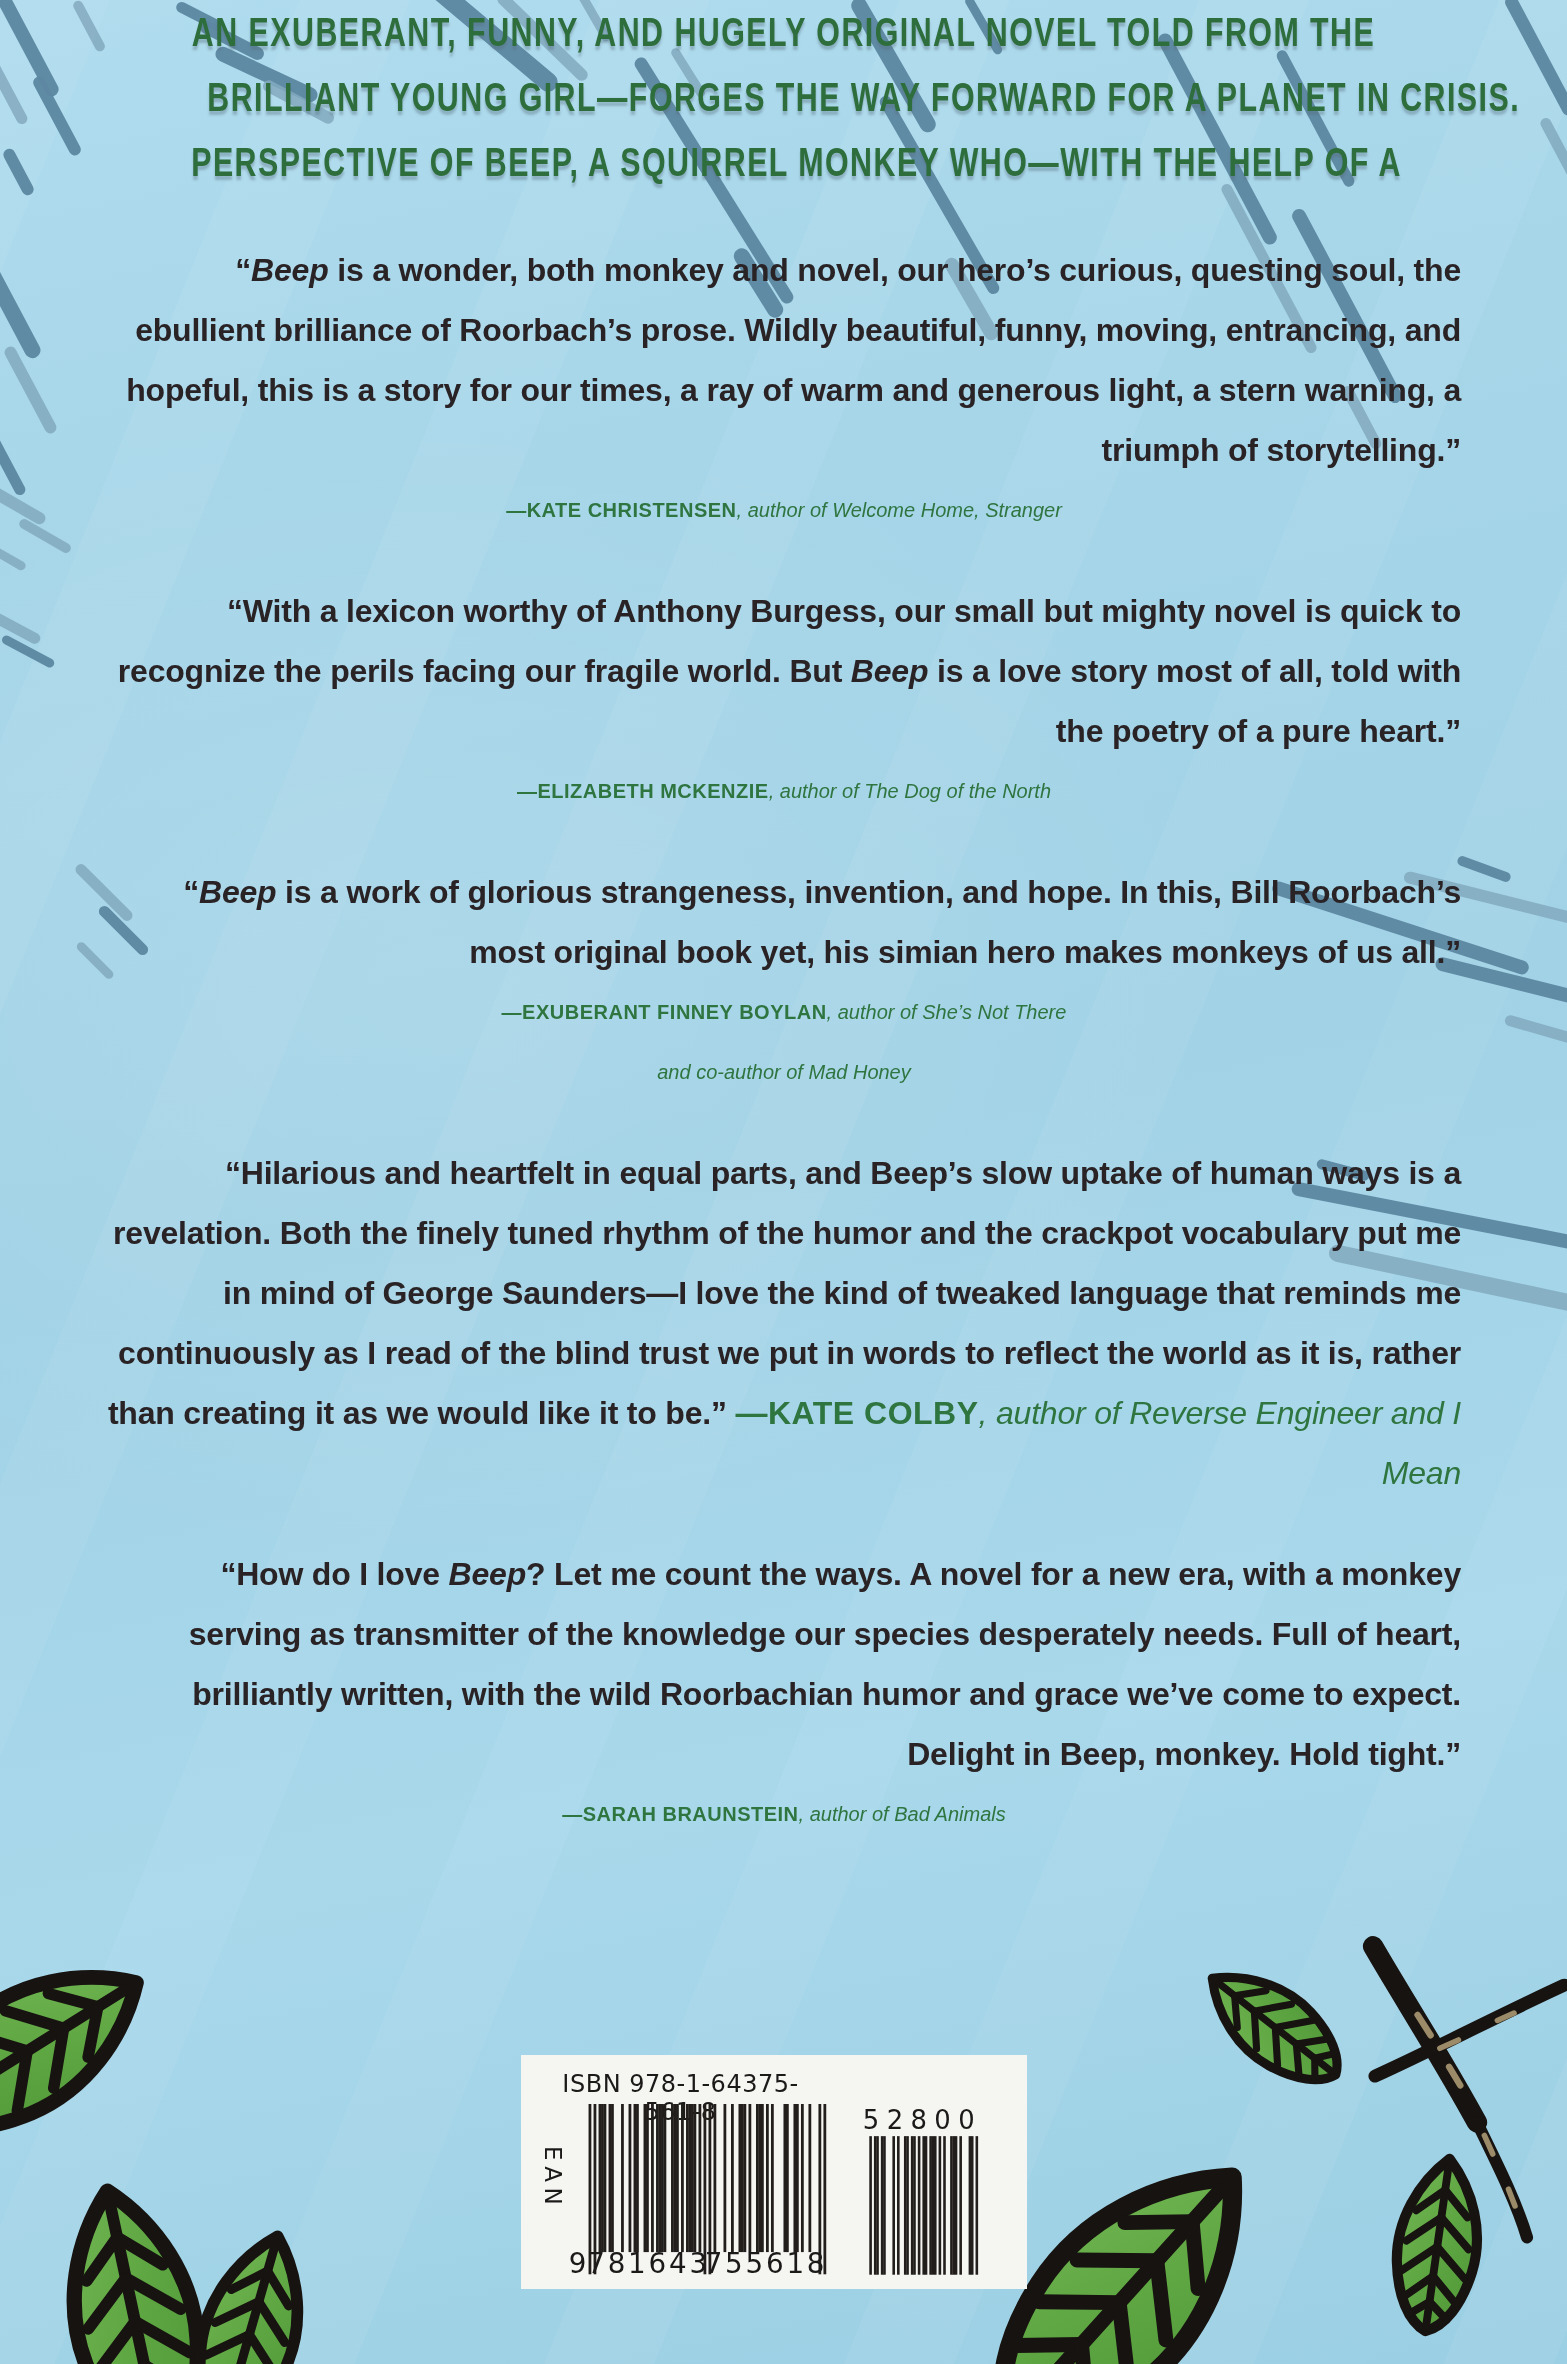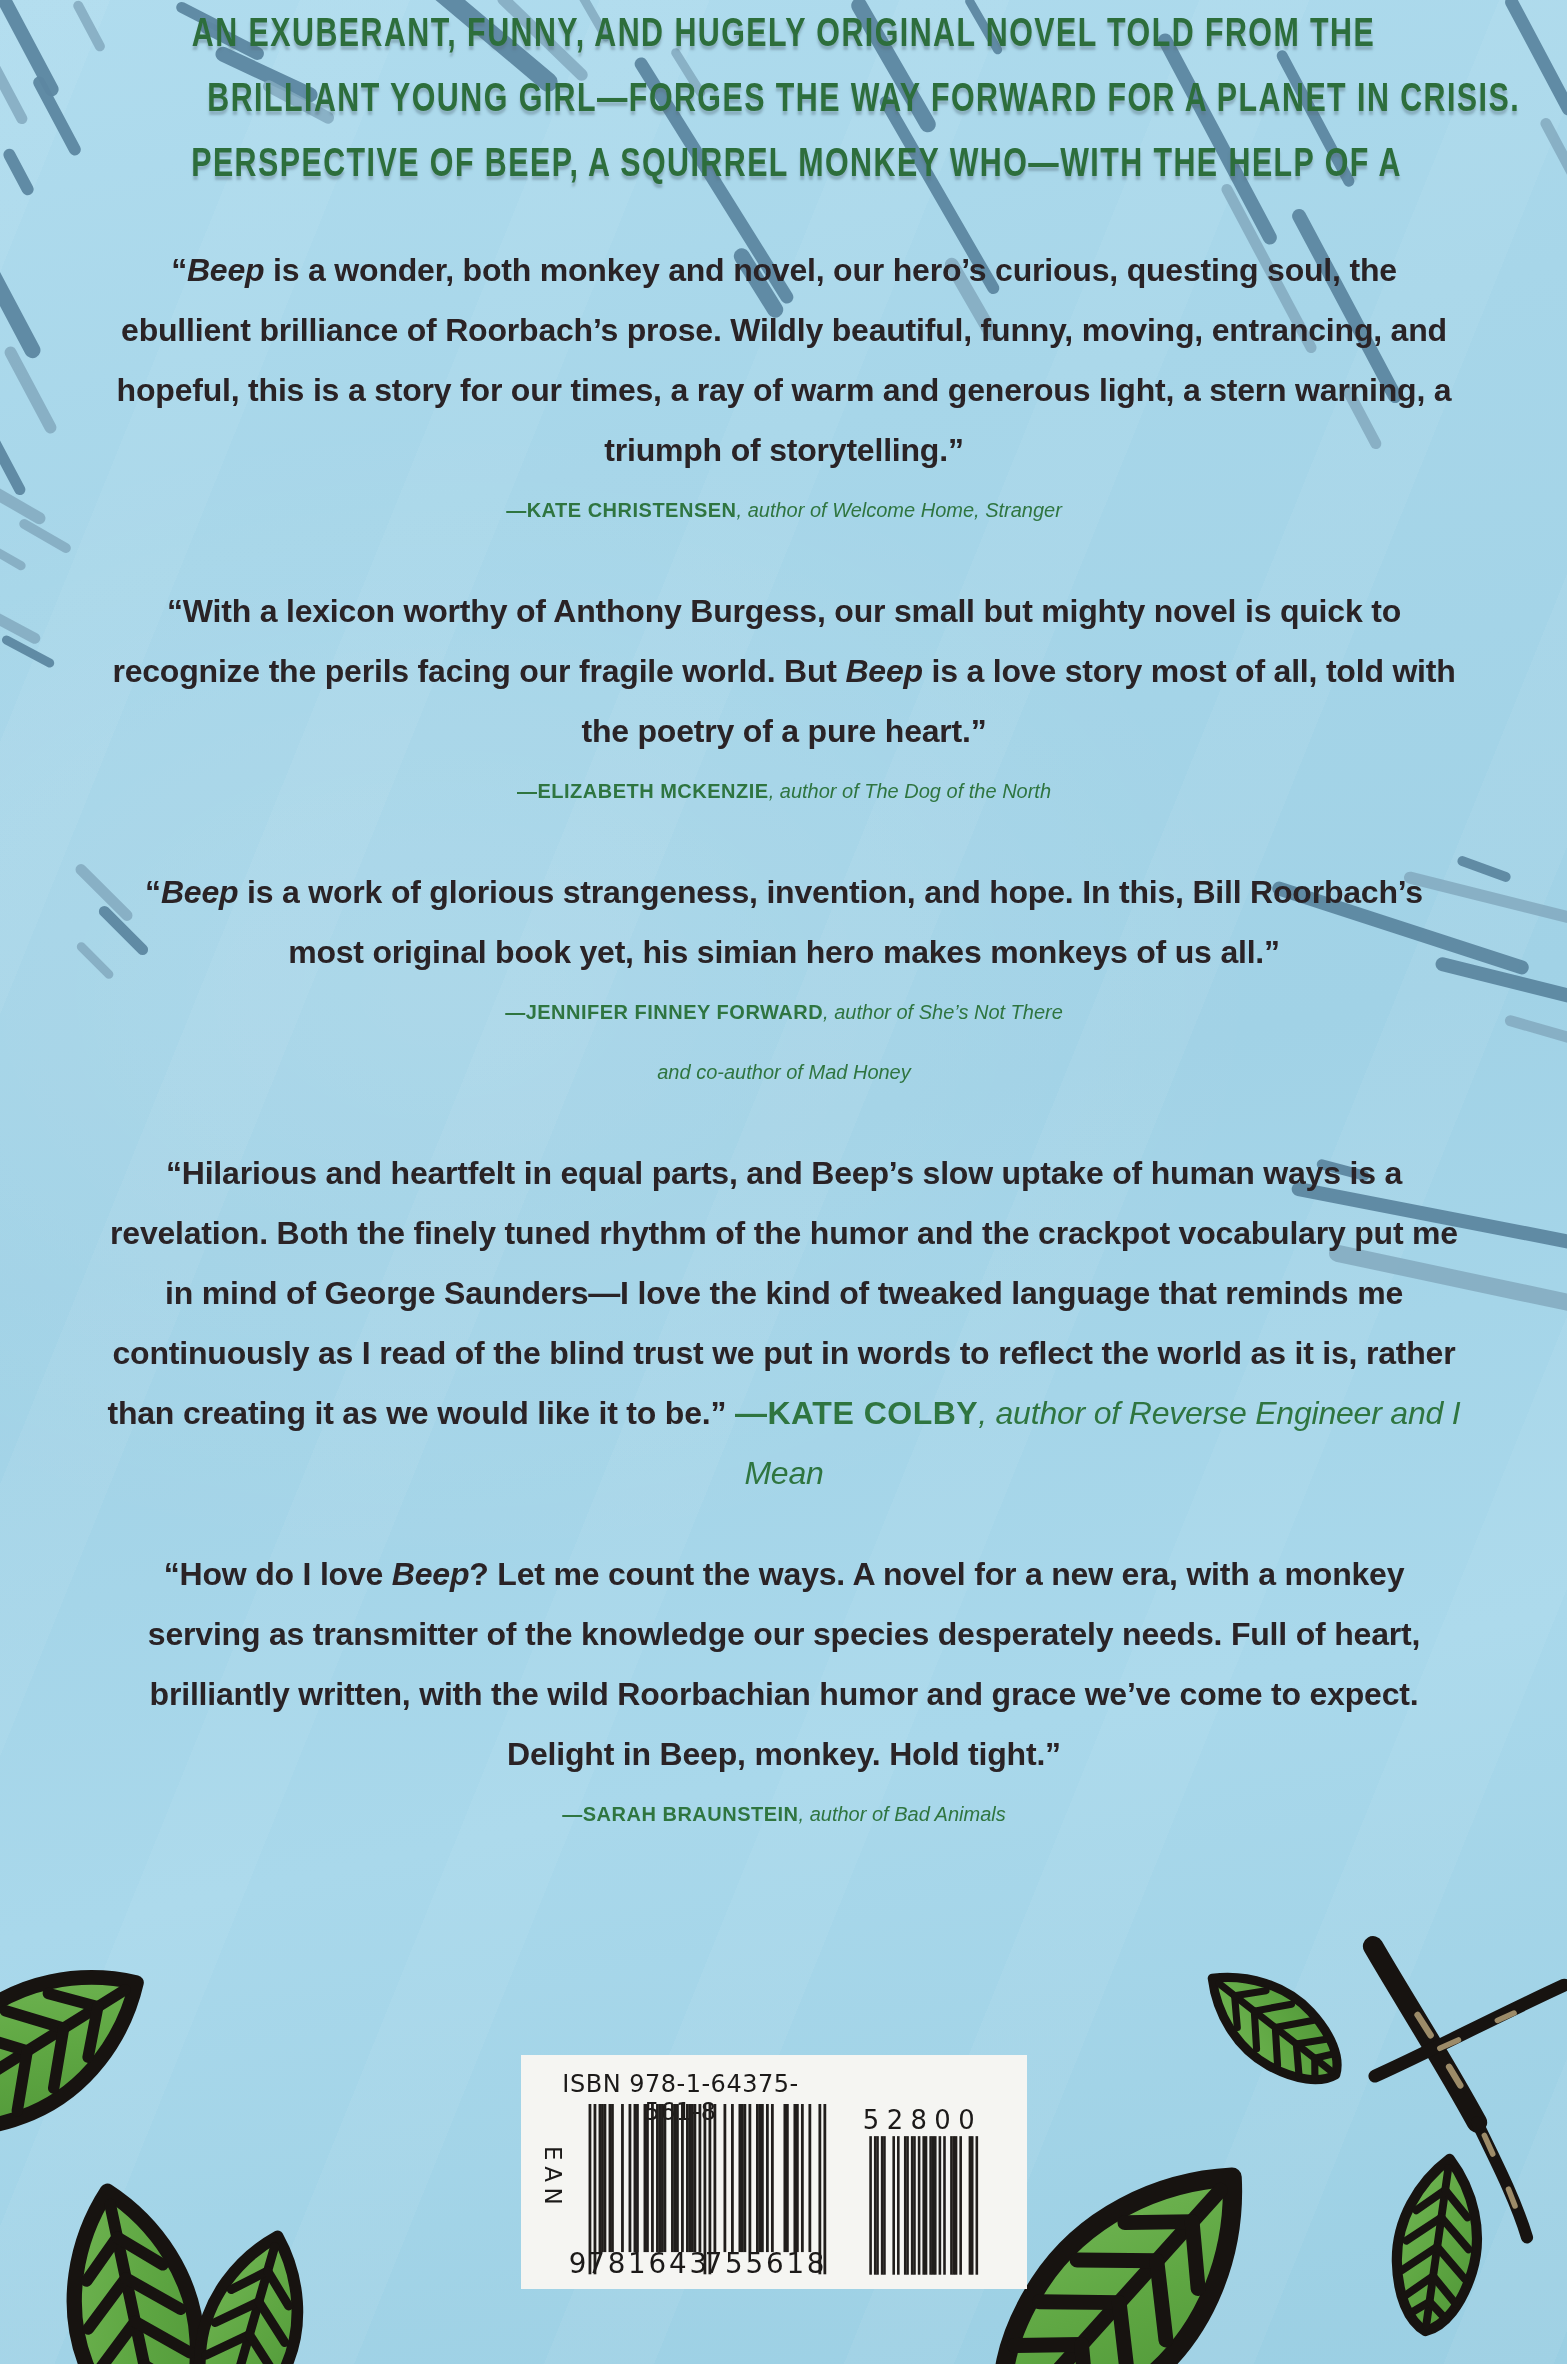--- a/index.html
+++ b/index.html
@@ -31,21 +31,21 @@
   .content{position:relative; z-index:3; }
   .headline{text-align:center; color:var(--green-head); margin:0 0 45px 0;}
   .headline-line{line-height:65px; height:65px;}
   .headline-line > span{
     display:inline-block; font-weight:700; font-size:40px; letter-spacing:1.9px;
     transform:scaleX(0.76); transform-origin:50% 50%; white-space:nowrap;
     text-shadow:0 3.7px 2.8px rgba(84,110,125,0.40);
   }
   .blurb{margin:0 auto 41px auto; max-width:1354px;}
   .quote{
-    margin:0 auto; text-align:center; color:var(--ink-text);
+    margin:0 auto; text-align:right; color:var(--ink-text);
     font-size:32px; font-weight:700; line-height:60px; letter-spacing:-0.2px;
   }
   .quote em{font-style:italic;}
   .attr{margin:0; text-align:center; font-size:20px; line-height:60px; color:var(--green-attr);}
   .a-name{font-weight:700; font-style:normal; letter-spacing:0.5px; color:var(--green-attr);}
   .a-plain,.a-title{font-style:italic; font-weight:400; color:var(--green-attr);}
   .quote .a-name,.quote .a-plain,.quote .a-title{font-size:32px;}
 
   .barcode-box{
     position:absolute; z-index:4; left:521px; top:2055px; width:506px; height:234px;
@@ -187,21 +187,21 @@
         <div class="blurb">
           <p class="quote"><span>“</span><em>Beep</em><span> is a wonder, both monkey and novel, our hero’s curious, questing soul, the ebullient brilliance of Roorbach’s prose. Wildly beautiful, funny, moving, entrancing, and hopeful, this is a story for our times, a ray of warm and generous light, a stern warning, a triumph of storytelling.”</span></p>
           <p class="attr"><span class="a-name">—KATE CHRISTENSEN</span><span class="a-plain">, author of </span><span class="a-title">Welcome Home, Stranger</span></p>
         </div>
         <div class="blurb">
           <p class="quote"><span>“With a lexicon worthy of Anthony Burgess, our small but mighty novel is quick to recognize the perils facing our fragile world. But </span><em>Beep</em><span> is a love story most of all, told with the poetry of a pure heart.”</span></p>
           <p class="attr"><span class="a-name">—ELIZABETH MCKENZIE</span><span class="a-plain">, author of </span><span class="a-title">The Dog of the North</span></p>
         </div>
         <div class="blurb">
           <p class="quote"><span>“</span><em>Beep</em><span> is a work of glorious strangeness, invention, and hope. In this, Bill Roorbach’s most original book yet, his simian hero makes monkeys of us all.”</span></p>
-          <p class="attr"><span class="a-name">—JENNIFER FINNEY FORWARD</span><span class="a-plain">, author of </span><span class="a-title">She’s Not There</span></p>
+          <p class="attr"><span class="a-name">—EXUBERANT FINNEY BOYLAN</span><span class="a-plain">, author of </span><span class="a-title">She’s Not There</span></p>
           <p class="attr"><span class="a-plain">and co-author of </span><span class="a-title">Mad Honey</span></p>
         </div>
         <div class="blurb">
           <p class="quote"><span>“Hilarious and heartfelt in equal parts, and Beep’s slow uptake of human ways is a revelation. Both the finely tuned rhythm of the humor and the crackpot vocabulary put me in mind of George Saunders—I love the kind of tweaked language that reminds me continuously as I read of the blind trust we put in words to reflect the world as it is, rather than creating it as we would like it to be.” </span><span class="a-name">—KATE COLBY</span><span class="a-plain">, author of </span><span class="a-title">Reverse Engineer</span><span class="a-plain"> and </span><span class="a-title">I Mean</span></p>
         </div>
         <div class="blurb">
           <p class="quote"><span>“How do I love </span><em>Beep</em><span>? Let me count the ways. A novel for a new era, with a monkey serving as transmitter of the knowledge our species desperately needs. Full of heart, brilliantly written, with the wild Roorbachian humor and grace we’ve come to expect. Delight in Beep, monkey. Hold tight.”</span></p>
           <p class="attr"><span class="a-name">—SARAH BRAUNSTEIN</span><span class="a-plain">, author of </span><span class="a-title">Bad Animals</span></p>
         </div>
       </div>

